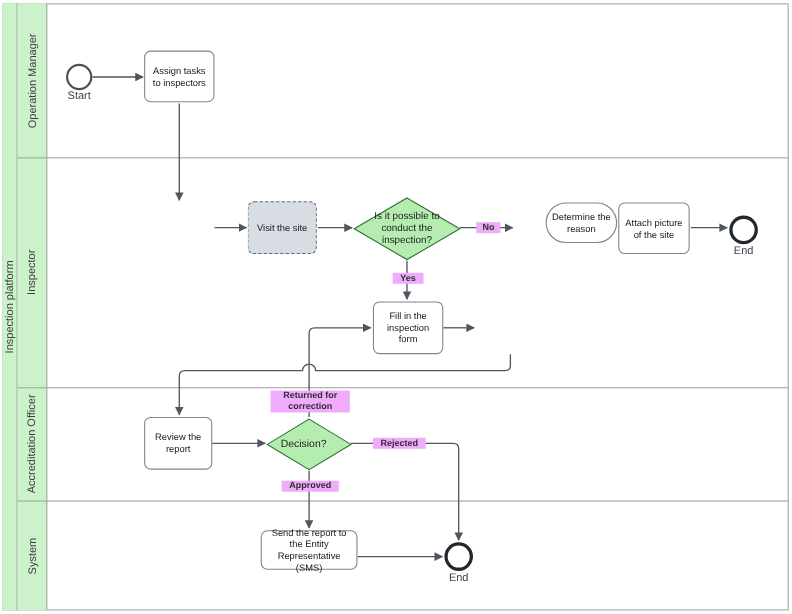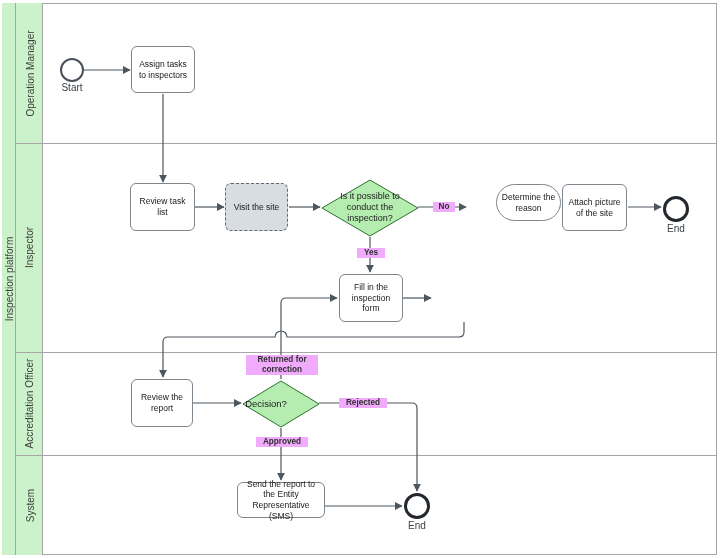--- a/index.html
+++ b/index.html
@@ -98,44 +98,41 @@
 
   <div class="event end n-end1"></div>
   <div class="ev-label" style="left:654px;top:223px;width:44px">End</div>
 
   <div class="event end n-end2"></div>
   <div class="ev-label" style="left:395px;top:520px;width:44px">End</div>
 
   <div class="task n-assign">
     <span>Assign tasks to inspectors</span>
   </div>
-  <div class="task n-review-task">
-    <span>Review task list</span>
-  </div>
   <div class="task dashed n-visit">
     <span>Visit the site</span>
   </div>
   <div class="task n-determine">
     <span>Determine the reason</span>
   </div>
   <div class="task n-attach">
     <span>Attach picture of the site</span>
   </div>
   <div class="task n-fill">
     <span>Fill in the inspection form</span>
   </div>
   <div class="task n-review-report">
     <span>Review the report</span>
   </div>
   <div class="task n-send">
     <span>Send the report to the Entity Representative (SMS)</span>
   </div>
 
   <div class="gw-label" style="left:334px;top:191px;width:72px;font-size:9px">Is it possible to conduct the inspection?</div>
-  <div class="gw-label" style="left:236px;top:398px;width:60px">Decision?</div>
+  <div class="gw-label" style="left:246px;top:398px;width:60px">Decision?</div>
 
   <div class="edge-label" style="left:433px;top:202px;width:20px">No</div>
   <div class="edge-label" style="left:357px;top:248px;width:26px">Yes</div>
   <div class="edge-label" style="left:339px;top:398px;width:46px">Rejected</div>
   <div class="edge-label" style="left:256px;top:437px;width:50px">Approved</div>
   <div class="edge-label" style="left:246px;top:355px;width:70px">Returned for correction</div>
 
 </div>
 
 </body></html>

